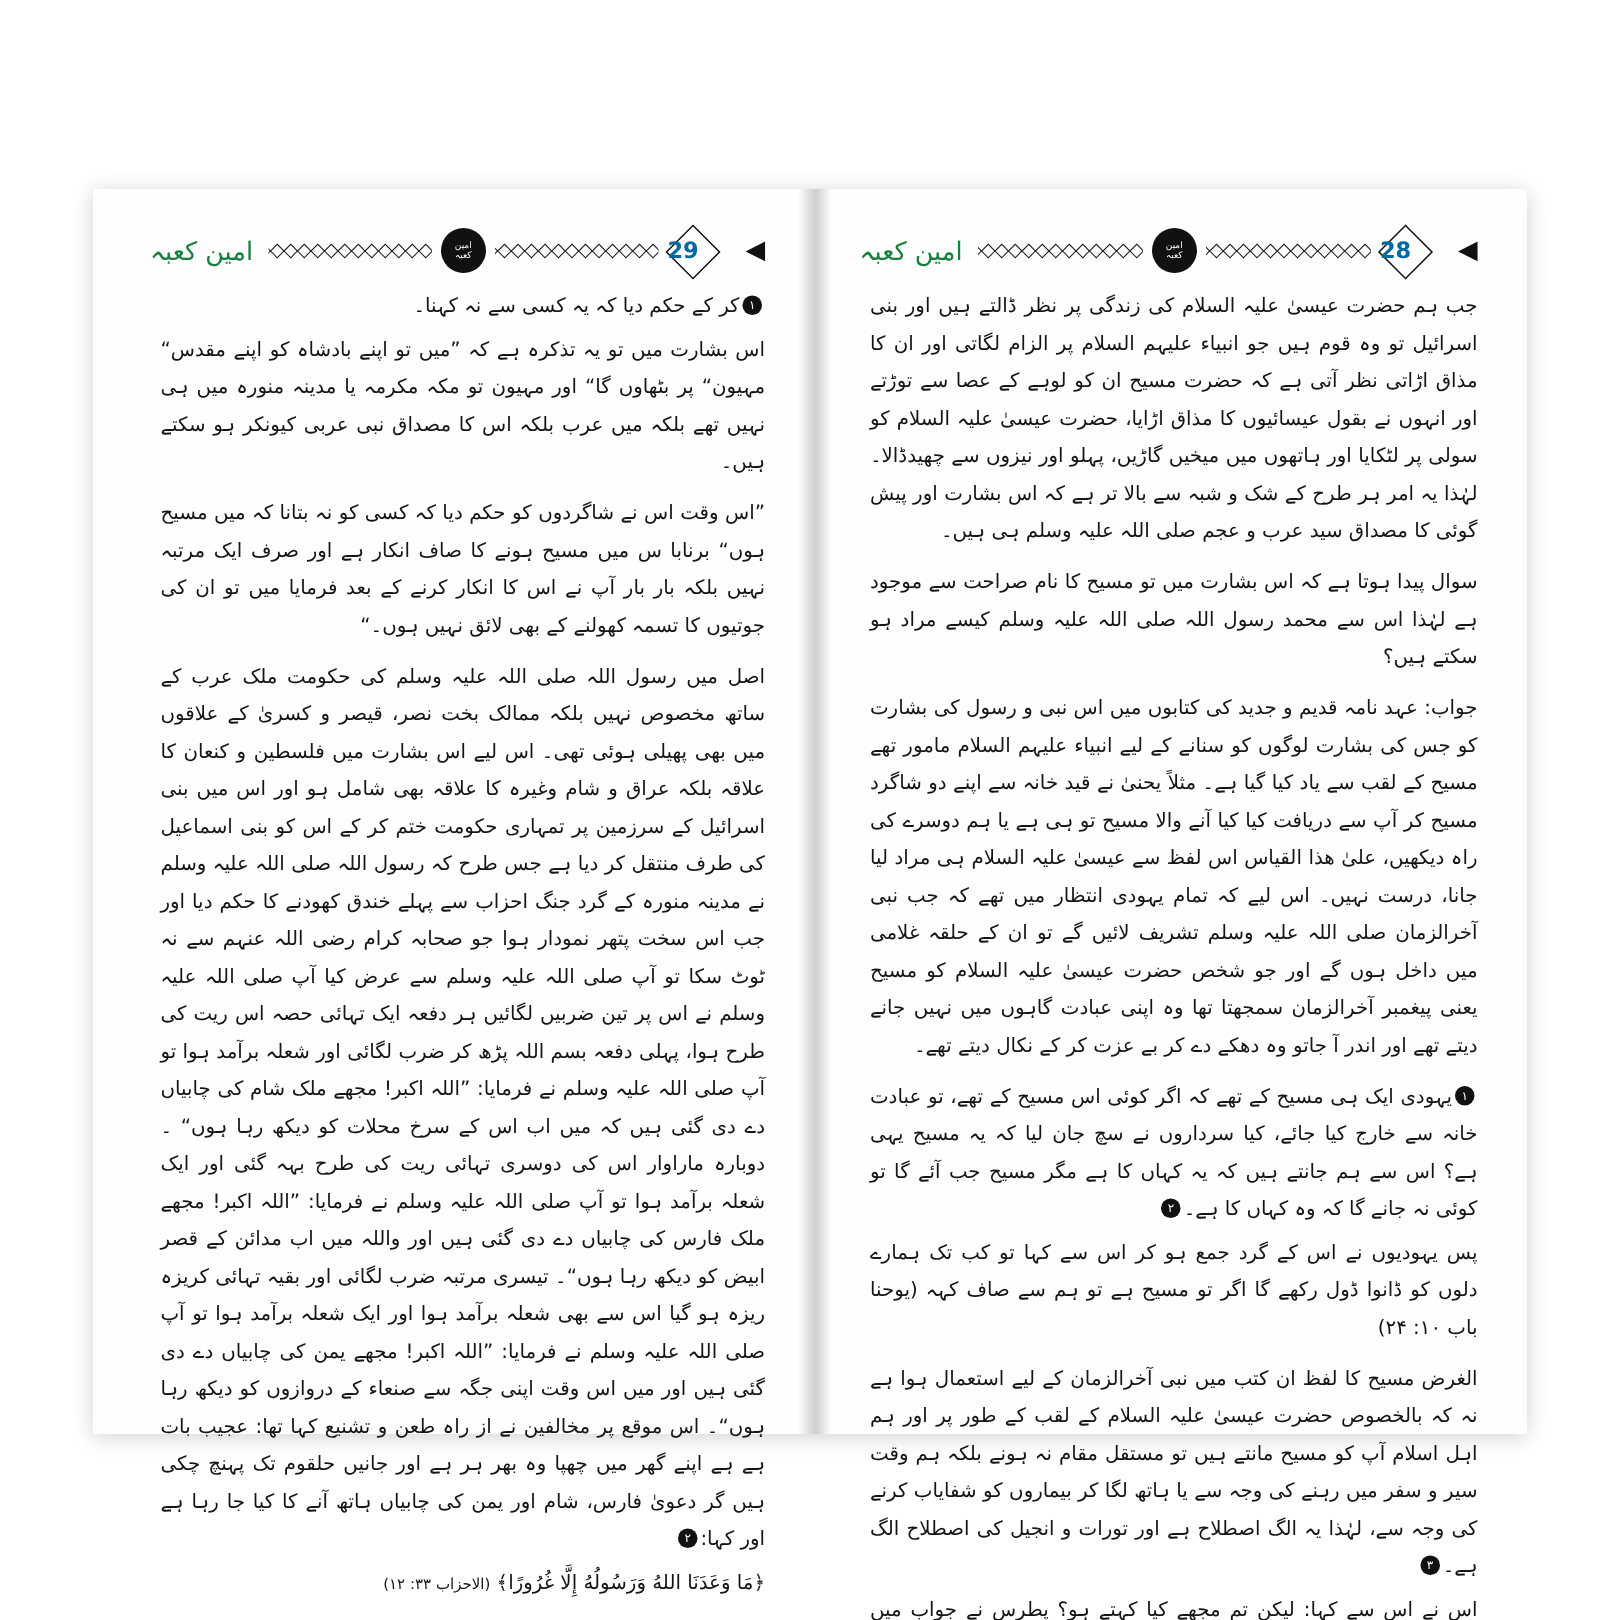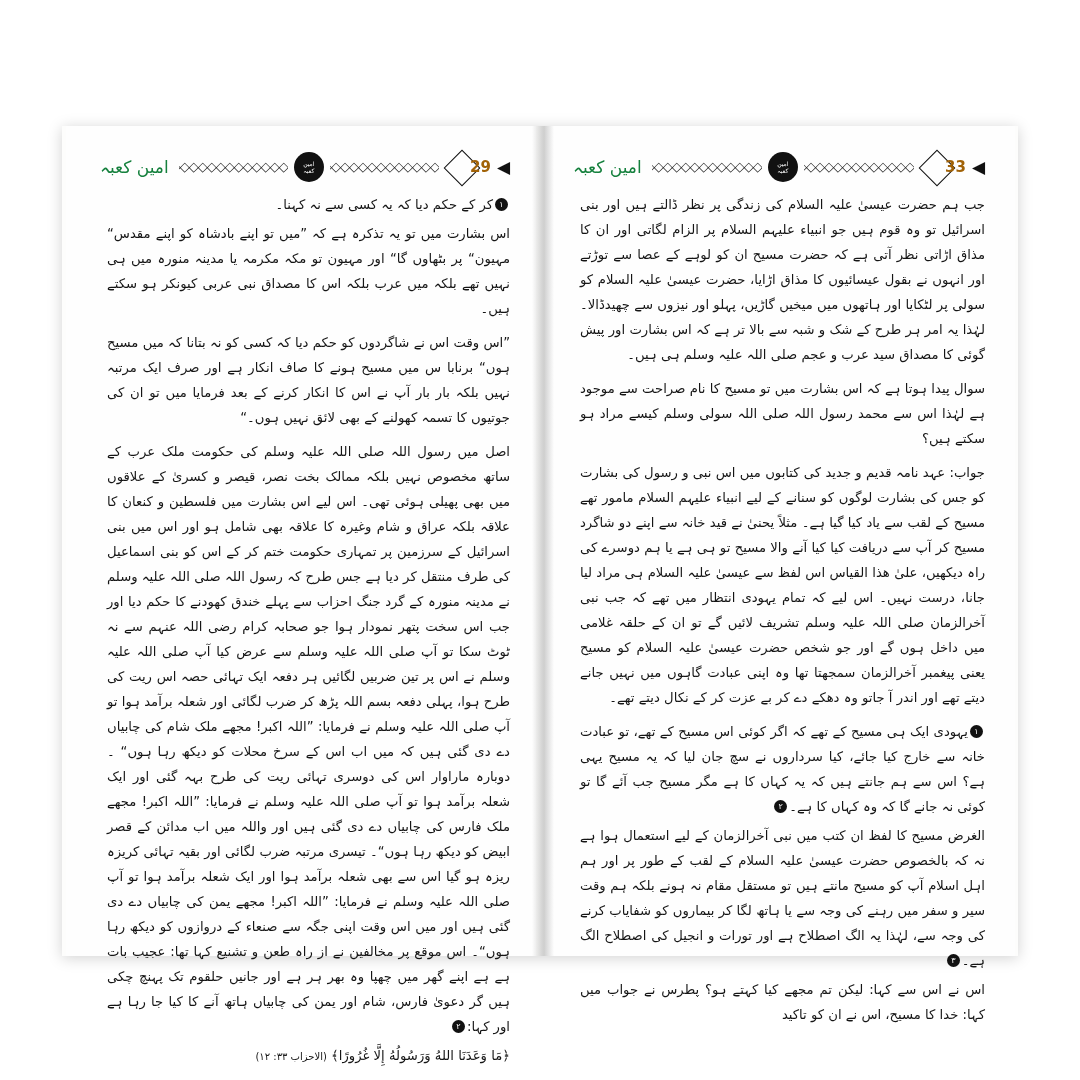--- a/index.html
+++ b/index.html
@@ -76,22 +76,22 @@
     height: 30px;
     margin-bottom: 10px;
   }
   .page-num-box {
     position: relative;
     width: 46px;
     height: 26px;
     flex: 0 0 auto;
     display: flex;
     align-items: center;
-    justify-content: flex-start;
-    color: #a16207;
+    justify-content: flex-end;
+    color: #0369a1;
     font-size: 15px;
     font-weight: bold;
     font-family: "DejaVu Sans", sans-serif;
   }
   .page-num-box::before {
     content: "";
     position: absolute;
     left: 4px; top: 1px;
     width: 24px; height: 24px;
     border: 1.6px solid #111;
@@ -176,36 +176,37 @@
 
 <div id="stage">
 
   <div id="book"></div>
 
   <div class="page" id="page-right">
 
     <div class="header-row">
       <span class="chev">◀</span>
       <span class="page-num-box">
-        <span>33</span>
+        <span>28</span>
       </span>
       <span class="orn">◇◇◇◇◇◇◇◇◇◇◇◇◇</span>
       <span class="book-badge">
         <span>امین</span>
           <span>کعبہ</span>
       </span>
       <span class="orn">◇◇◇◇◇◇◇◇◇◇◇◇◇</span>
       <span class="book-title">امین کعبہ</span>
     </div>
 
     <div class="body-text">
       <p>جب ہم حضرت عیسیٰ علیہ السلام کی زندگی پر نظر ڈالتے ہیں اور بنی اسرائیل تو وہ قوم ہیں جو انبیاء علیہم السلام پر الزام لگاتی اور ان کا مذاق اڑاتی نظر آتی ہے کہ حضرت مسیح ان کو لوہے کے عصا سے توڑتے اور انہوں نے بقول عیسائیوں کا مذاق اڑایا، حضرت عیسیٰ علیہ السلام کو سولی پر لٹکایا اور ہاتھوں میں میخیں گاڑیں، پہلو اور نیزوں سے چھیدڈالا۔ لہٰذا یہ امر ہر طرح کے شک و شبہ سے بالا تر ہے کہ اس بشارت اور پیش گوئی کا مصداق سید عرب و عجم صلی اللہ علیہ وسلم ہی ہیں۔</p>
-      <p>سوال پیدا ہوتا ہے کہ اس بشارت میں تو مسیح کا نام صراحت سے موجود ہے لہٰذا اس سے محمد رسول اللہ صلی اللہ سولی وسلم کیسے مراد ہو سکتے ہیں؟</p>
+      <p>سوال پیدا ہوتا ہے کہ اس بشارت میں تو مسیح کا نام صراحت سے موجود ہے لہٰذا اس سے محمد رسول اللہ صلی اللہ علیہ وسلم کیسے مراد ہو سکتے ہیں؟</p>
       <p>جواب: عہد نامہ قدیم و جدید کی کتابوں میں اس نبی و رسول کی بشارت کو جس کی بشارت لوگوں کو سنانے کے لیے انبیاء علیہم السلام مامور تھے مسیح کے لقب سے یاد کیا گیا ہے۔ مثلاً یحنیٰ نے قید خانہ سے اپنے دو شاگرد مسیح کر آپ سے دریافت کیا کیا آنے والا مسیح تو ہی ہے یا ہم دوسرے کی راہ دیکھیں، علیٰ ھذا القیاس اس لفظ سے عیسیٰ علیہ السلام ہی مراد لیا جانا، درست نہیں۔ اس لیے کہ تمام یہودی انتظار میں تھے کہ جب نبی آخرالزمان صلی اللہ علیہ وسلم تشریف لائیں گے تو ان کے حلقہ غلامی میں داخل ہوں گے اور جو شخص حضرت عیسیٰ علیہ السلام کو مسیح یعنی پیغمبر آخرالزمان سمجھتا تھا وہ اپنی عبادت گاہوں میں نہیں جانے دیتے تھے اور اندر آ جاتو وہ دھکے دے کر بے عزت کر کے نکال دیتے تھے۔</p>
       <p class="tight"><span class="marker">۱</span><span>یہودی ایک ہی مسیح کے تھے کہ اگر کوئی اس مسیح کے تھے، تو عبادت خانہ سے خارج کیا جائے، کیا سرداروں نے سچ جان لیا کہ یہ مسیح یہی ہے؟ اس سے ہم جانتے ہیں کہ یہ کہاں کا ہے مگر مسیح جب آئے گا تو کوئی نہ جانے گا کہ وہ کہاں کا ہے۔</span><span class="marker">۲</span></p>
+      <p>پس یہودیوں نے اس کے گرد جمع ہو کر اس سے کہا تو کب تک ہمارے دلوں کو ڈانوا ڈول رکھے گا اگر تو مسیح ہے تو ہم سے صاف کہہ (یوحنا باب ۱۰: ۲۴)</p>
       <p class="tight"><span>الغرض مسیح کا لفظ ان کتب میں نبی آخرالزمان کے لیے استعمال ہوا ہے نہ کہ بالخصوص حضرت عیسیٰ علیہ السلام کے لقب کے طور پر اور ہم اہل اسلام آپ کو مسیح مانتے ہیں تو مستقل مقام نہ ہونے بلکہ ہم وقت سیر و سفر میں رہنے کی وجہ سے یا ہاتھ لگا کر بیماروں کو شفایاب کرنے کی وجہ سے، لہٰذا یہ الگ اصطلاح ہے اور تورات و انجیل کی اصطلاح الگ ہے۔</span><span class="marker">۳</span></p>
       <p>اس نے اس سے کہا: لیکن تم مجھے کیا کہتے ہو؟ پطرس نے جواب میں کہا: خدا کا مسیح، اس نے ان کو تاکید</p>
     </div>
 
   </div>
 
   <div class="page" id="page-left">
 
     <div class="header-row">
       <span class="chev">◀</span>

